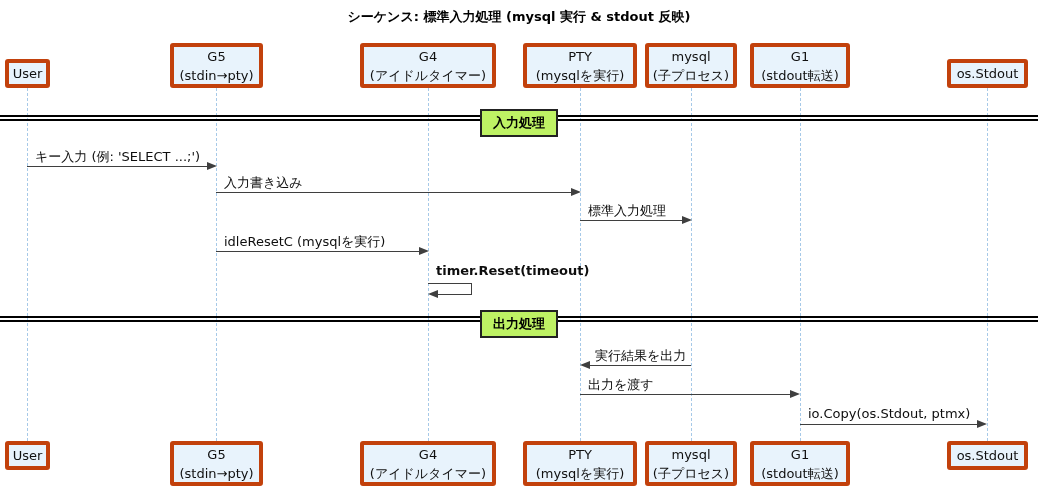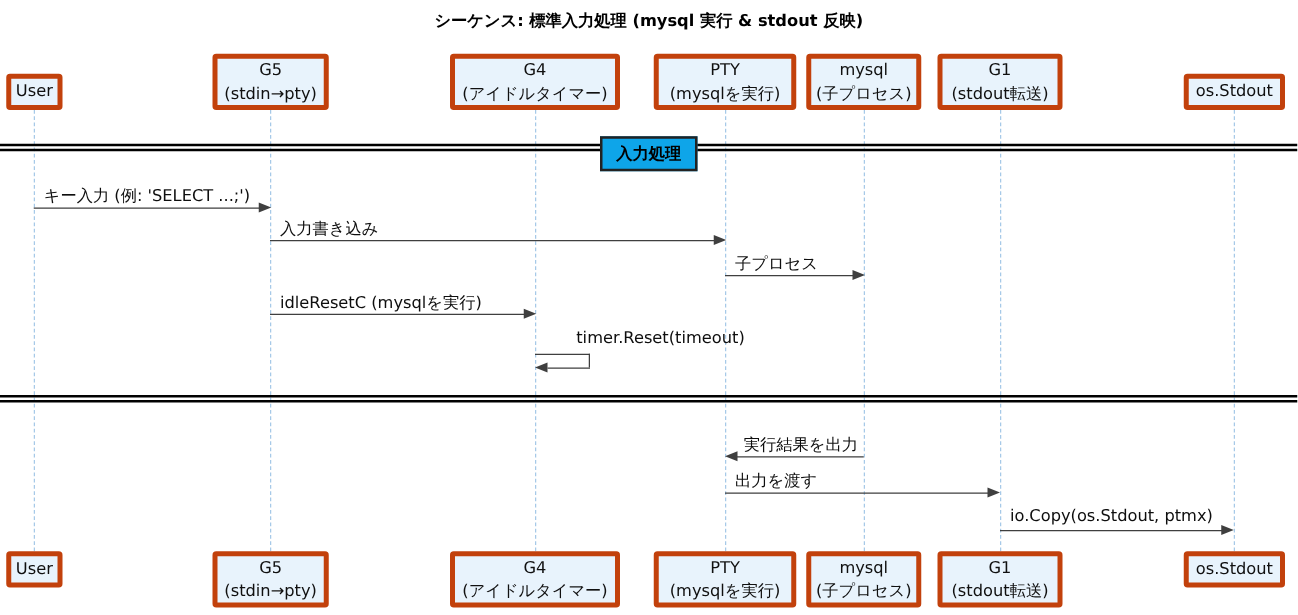--- a/index.html
+++ b/index.html
@@ -45,21 +45,21 @@
     left: 0;
     width: 1038px;
     height: 6px;
     border-top: 2px solid #000000;
     border-bottom: 2px solid #000000;
   }
   .divlabel {
     position: absolute;
     left: 519px;
     transform: translateX(-50%);
-    background: #0ea5e9;
+    background: #bef264;
     border: 2px solid #222222;
     font-size: 13px;
     font-weight: bold;
     color: #000000;
     padding: 3px 11px;
     white-space: nowrap;
   }
   .mlabel {
     position: absolute;
     font-size: 13px;
@@ -137,35 +137,36 @@
   <div class="divlabel" style="top:109px;">入力処理</div>
 
   <div class="mlabel" style="left:35px; top:148px;">キー入力 (例: 'SELECT ...;')</div>
   <div class="mline" style="left:27px; top:166px; width:181px;"></div>
   <div class="ah-r" style="left:207px; top:162px;"></div>
 
   <div class="mlabel" style="left:224px; top:174px;">入力書き込み</div>
   <div class="mline" style="left:216px; top:192px; width:356px;"></div>
   <div class="ah-r" style="left:571px; top:188px;"></div>
 
-  <div class="mlabel" style="left:588px; top:202px;">子プロセス</div>
+  <div class="mlabel" style="left:588px; top:202px;">標準入力処理</div>
   <div class="mline" style="left:580px; top:220px; width:103px;"></div>
   <div class="ah-r" style="left:682px; top:216px;"></div>
 
   <div class="mlabel" style="left:224px; top:233px;">idleResetC (mysqlを実行)</div>
   <div class="mline" style="left:216px; top:251px; width:204px;"></div>
   <div class="ah-r" style="left:419px; top:247px;"></div>
 
-  <div class="mlabel" style="left:461px; top:263px;">timer.Reset(timeout)</div>
+  <div class="mlabel" style="left:436px; top:263px;font-weight:bold;">timer.Reset(timeout)</div>
   <div class="mline" style="left:428px; top:283px; width:44px;"></div>
   <div class="vline" style="left:471px; top:283px; height:11px;"></div>
   <div class="mline" style="left:438px; top:294px; width:34px;"></div>
   <div class="ah-l" style="left:428px; top:290px;"></div>
 
   <div class="divlines" style="top:316px;"></div>
+  <div class="divlabel" style="top:310px;">出力処理</div>
 
   <div class="mlabel" style="left:595px; top:347px;">実行結果を出力</div>
   <div class="mline" style="left:589px; top:365px; width:102px;"></div>
   <div class="ah-l" style="left:580px; top:361px;"></div>
 
   <div class="mlabel" style="left:588px; top:376px;">出力を渡す</div>
   <div class="mline" style="left:580px; top:394px; width:211px;"></div>
   <div class="ah-r" style="left:790px; top:390px;"></div>
 
   <div class="mlabel" style="left:808px; top:406px;">io.Copy(os.Stdout, ptmx)</div>

